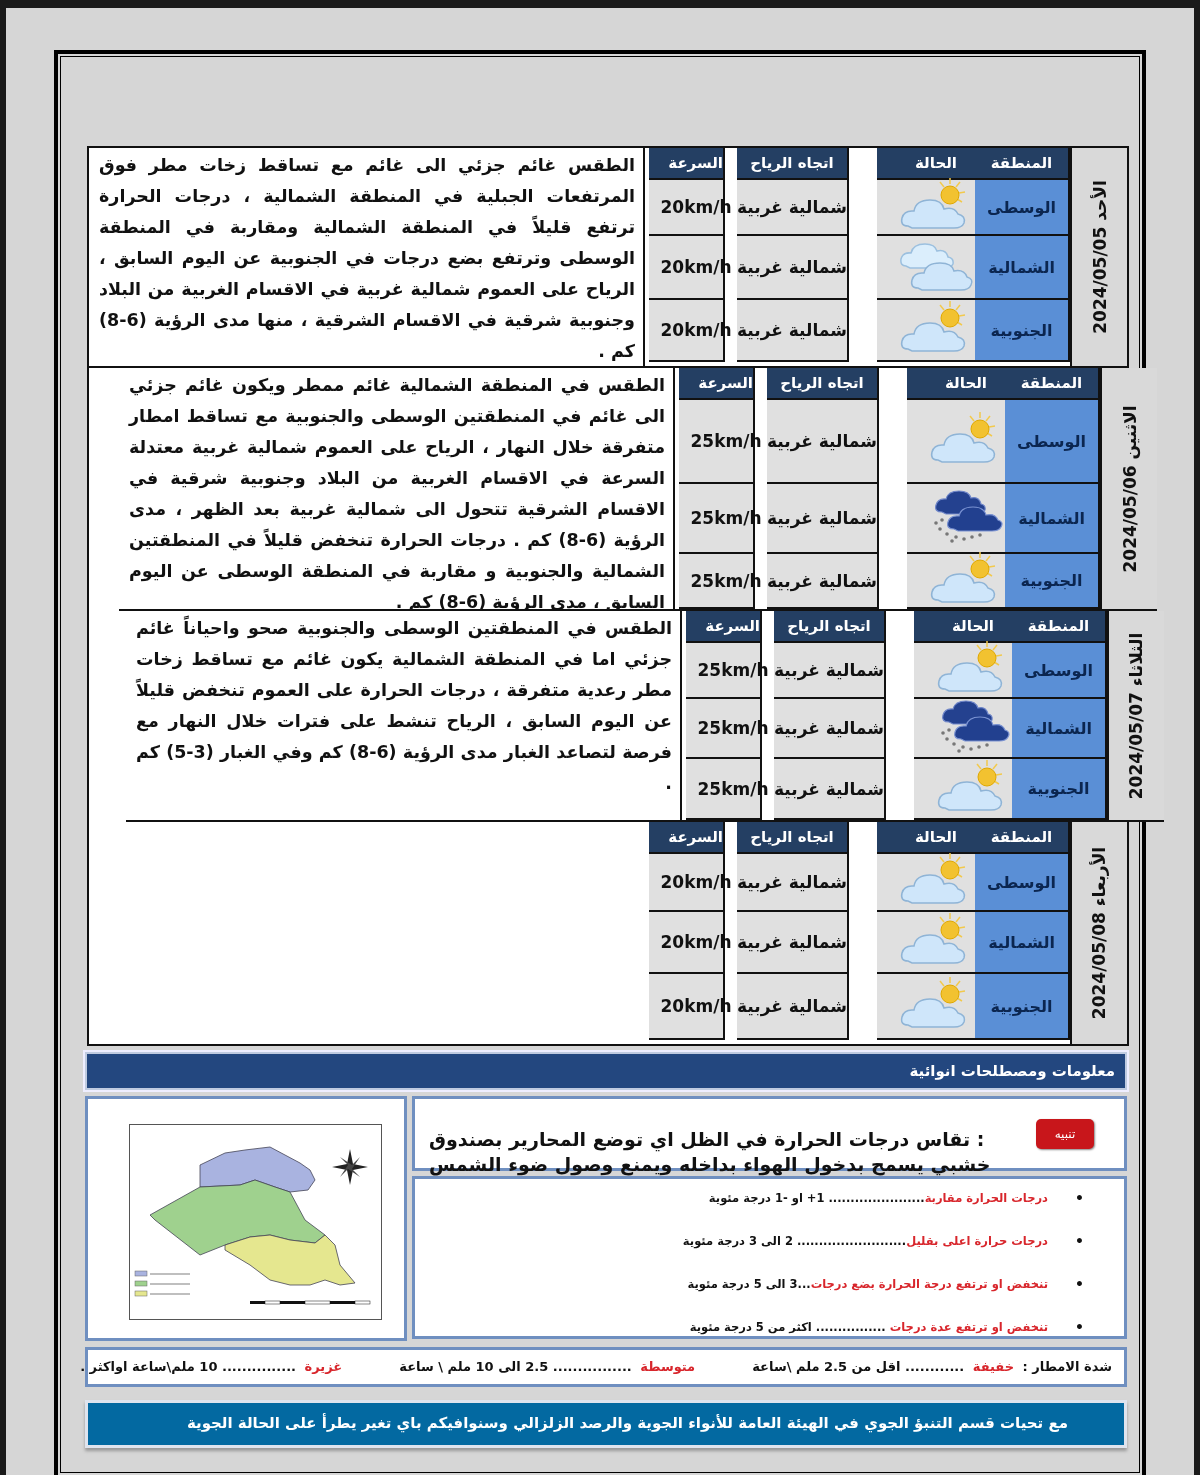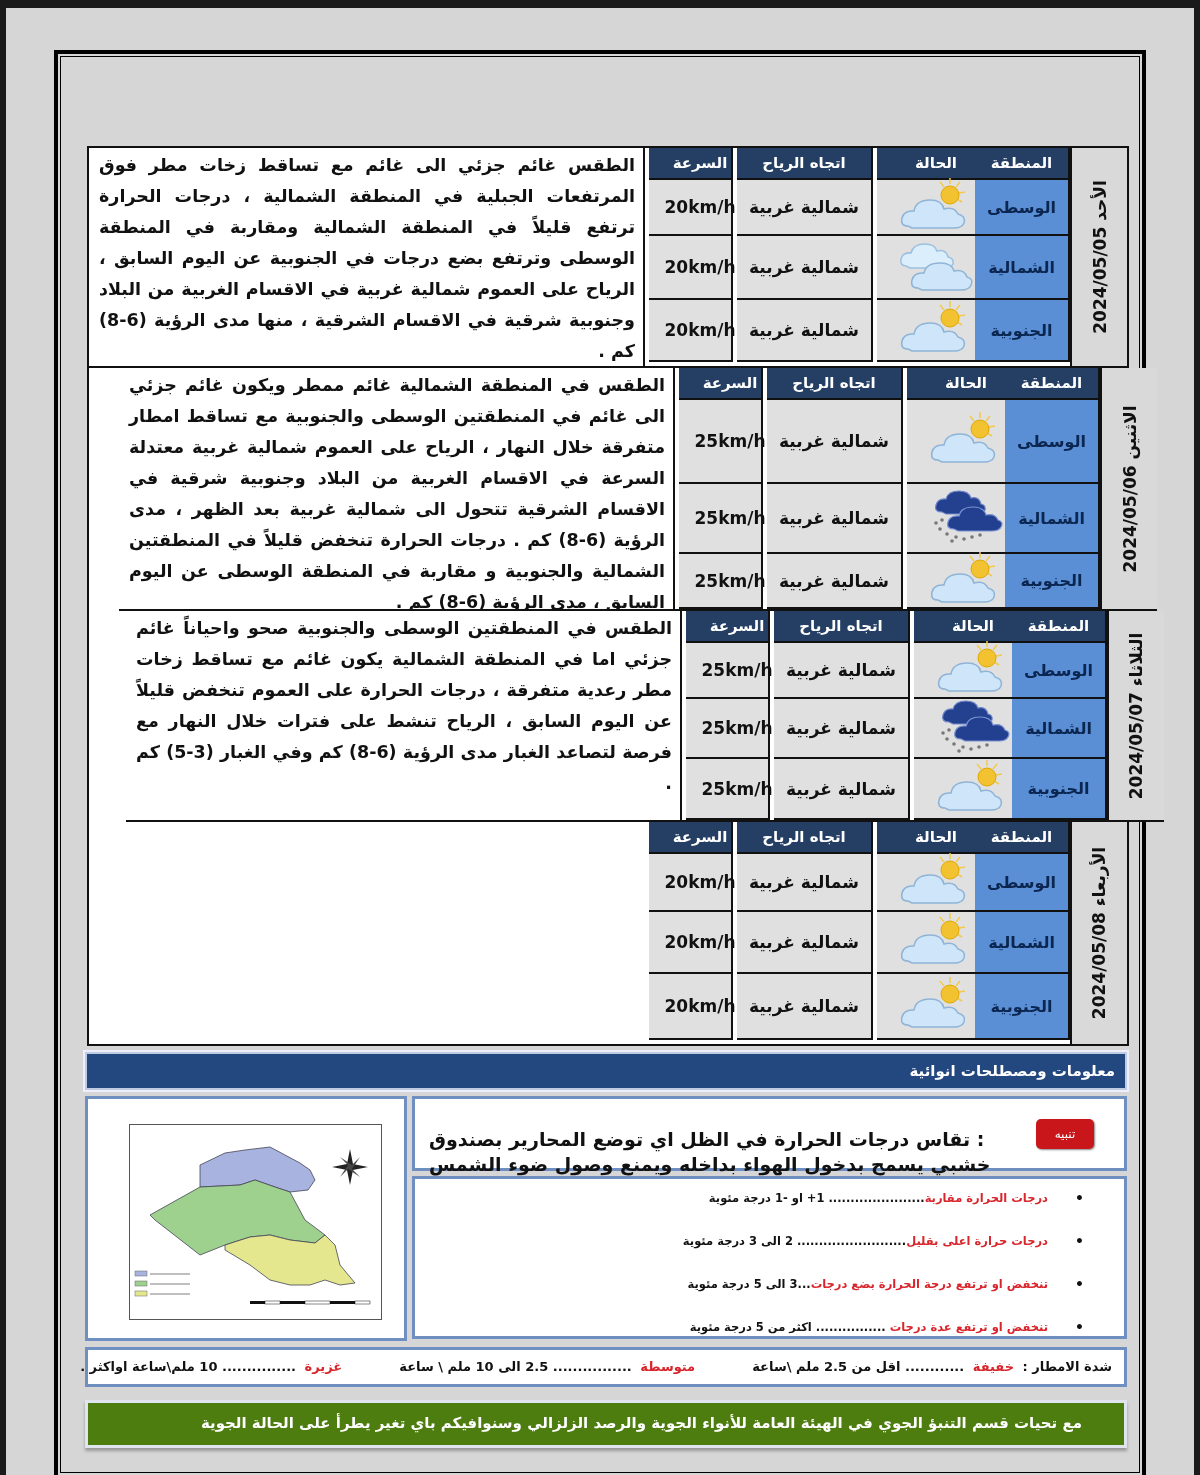--- a/index.html
+++ b/index.html
@@ -42,22 +42,22 @@
     direction: rtl; border-right: 2px solid #111; border-bottom: 2px solid #111;
   }
   .cell {
     position: absolute; background: #e0e0e0; border-right: 2px solid #111;
     border-bottom: 2px solid #111; display: flex; align-items: center; justify-content: center;
     font-weight: bold; color: #111; direction: rtl;
   }
   .cell.speed { font-family: "DejaVu Sans", sans-serif; font-size: 17px; direction: ltr; }
   .cell.dir { font-size: 17px; }
   .cell.region { background: #5a8fd6; font-size: 16px; color: #0b2650; }
-  .c-speed { left: 4px; width: 84px; padding-left: 20px; }
-  .c-dir { left: 92px; width: 136px; }
+  .c-speed { left: 4px; width: 76px; padding-left: 20px; }
+  .c-dir { left: 92px; width: 112px; }
   .c-cond { left: 232px; width: 120px; }
   .c-region { left: 330px; width: 95px; }
   .datecol {
     position: absolute; top: 0; bottom: 0; left: 425px; width: 57px;
     background: #d9d9d9; border-left: 2px solid #111;
     display: flex; align-items: center; justify-content: center;
   }
   .datecol span {
     display: inline-block; transform: rotate(-90deg); white-space: nowrap;
     font-weight: bold; font-size: 17px; color: #111; direction: rtl;
@@ -106,23 +106,23 @@
   .rain-bar {
     position: absolute; left: 85px; top: 1347px; width: 1042px; height: 40px;
     background: #fff; border: 3px solid #6f8fc0;
     direction: rtl; font-size: 13px; font-weight: bold; line-height: 34px;
     padding-right: 12px; color: #111; white-space: nowrap;
   }
   .rain-bar span { margin-left: 4px; }
   .rain-bar .gap { display: inline-block; width: 40px; }
   .footer-bar {
     position: absolute; left: 85px; top: 1400px; width: 1042px; height: 48px;
-    background: #4d7c0f; border: 3px solid #dfe4ee; color: #fff;
+    background: #0369a1; border: 3px solid #dfe4ee; color: #fff;
     direction: rtl; font-size: 15px; font-weight: bold; line-height: 40px;
-    padding-right: 42px; box-shadow: 0 3px 3px #999;
+    padding-right: 56px; box-shadow: 0 3px 3px #999;
   }
 </style>
 </head>
 <body>
 
 <div class="outer"></div>
 <div class="frame"></div>
 
 <div class="forecast" id="forecast">
     <div class="day" style="top: 0px; height: 220px;">

